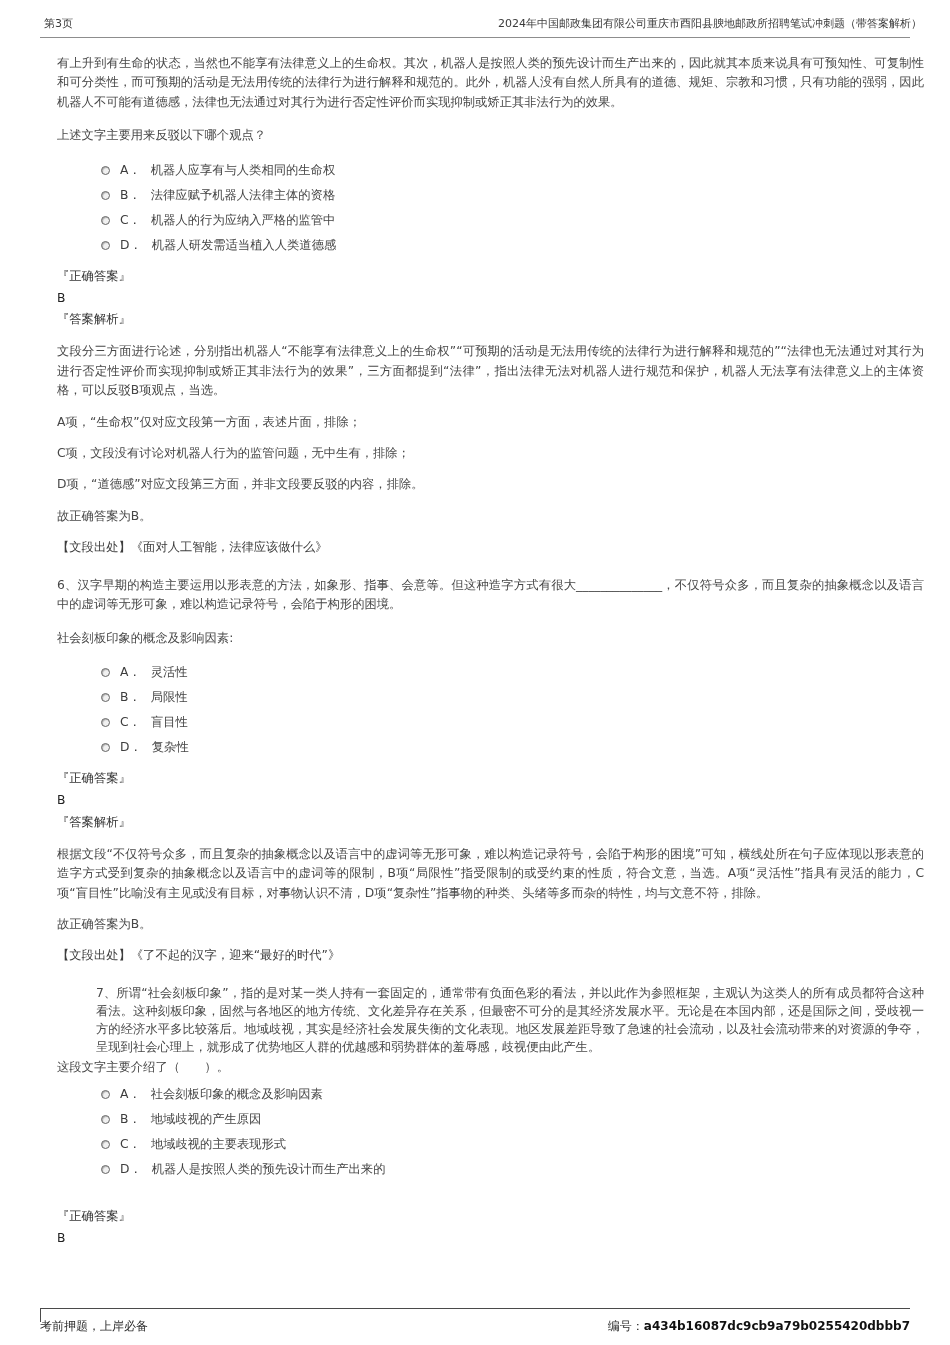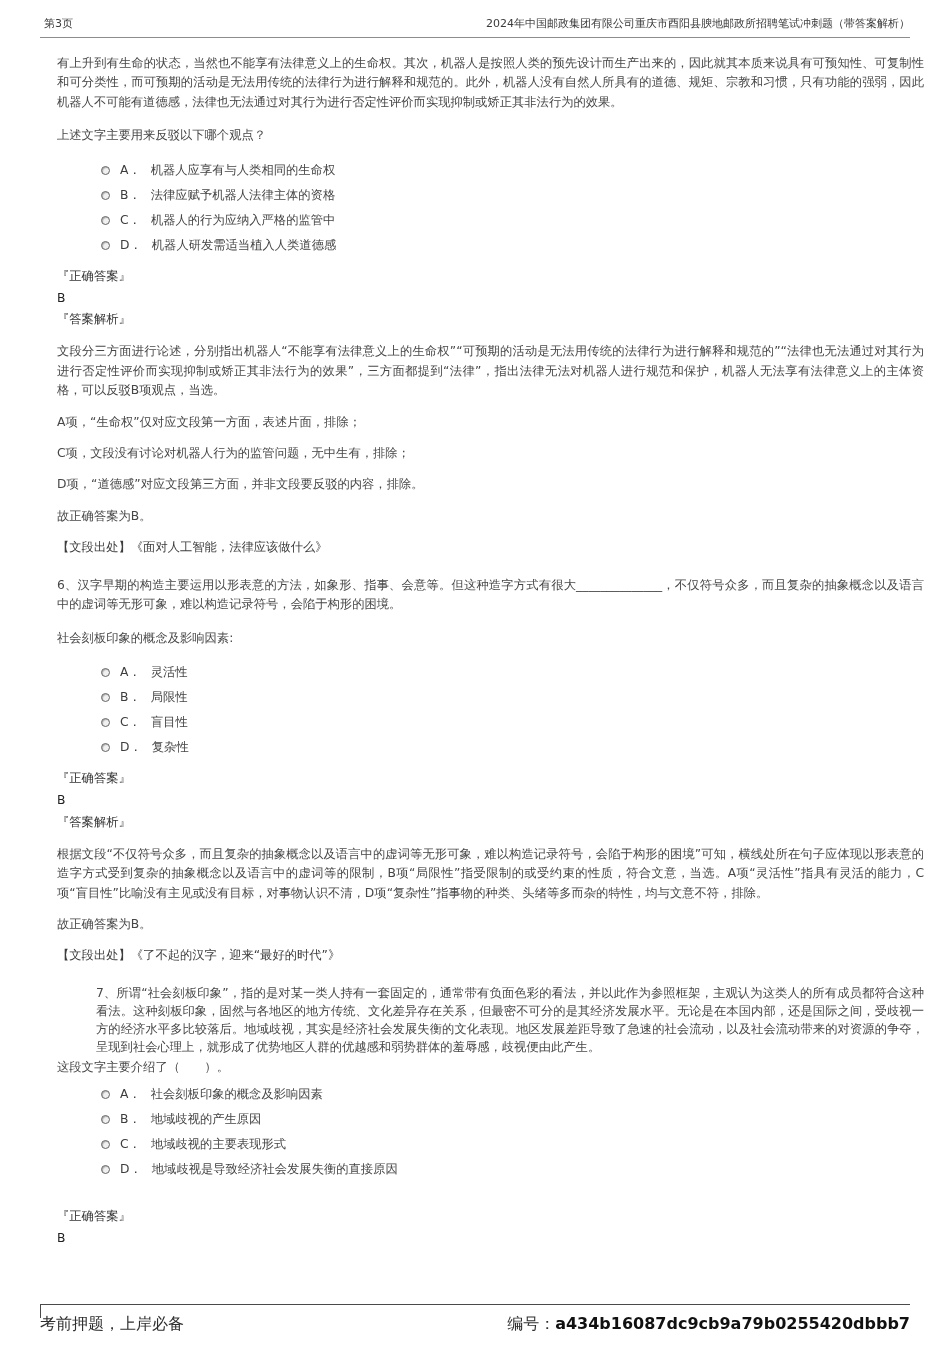--- a/index.html
+++ b/index.html
@@ -5,21 +5,21 @@
   * { margin:0; padding:0; box-sizing:border-box; }
   html, body { width:950px; height:1345px; }
   body {
     background:#ffffff;
     font-family:"DejaVu Sans", sans-serif;
     color:#474747;
     font-size:12.3px;
     position:relative;
     overflow:hidden;
   }
-  .header { display:flex; justify-content:space-between; align-items:flex-end; padding:16px 40px 6px 44px; font-size:11px; color:#3a3a3a; }
+  .header { display:flex; justify-content:space-between; align-items:flex-end; padding:16px 28px 6px 44px; font-size:11px; color:#3a3a3a; }
   .header-rule { border-top:1px solid #8d8d8d; margin:0 40px; }
   .main { padding:16px 26px 0 57px; }
   .para { text-align:justify; line-height:1.58; margin-bottom:12px; }
   .prompt { line-height:1.58; margin:14px 0 12px; }
   .options { margin-left:44px; margin-bottom:4px; }
   .option-row { display:flex; align-items:center; height:25px; }
   .radio { width:9px; height:9px; border:1px solid #666; border-radius:50%;
            background:#f1f1f1; box-shadow:inset 1px 1px 1px rgba(0,0,0,0.28);
            margin-right:10px; flex:0 0 auto; }
   .option-letter { margin-right:10px; color:#3d3d3d; }
@@ -29,21 +29,21 @@
   .answer-letter { line-height:1.7; margin:1px 0; color:#222; }
   .analysis-heading { line-height:1.7; margin-bottom:12px; color:#333; }
   .closing { margin:4px 0 12px; }
   .source { margin:6px 0 18px; color:#3d3d3d; line-height:1.58; }
   .tight { line-height:1.47; margin-bottom:2px;margin-left:39px; }
   .prompt-tight { line-height:1.47; margin:0 0 6px; }
   .section { margin-bottom:2px; }
   .footer { position:absolute; left:40px; right:40px; bottom:10px;
             border-top:1px solid #4a4a4a; padding-top:9px;
             display:flex; justify-content:space-between;
-            font-size:16px; color:#2e2e2e;margin-top:44px; }
+            font-size:12px; color:#2e2e2e;margin-top:44px; }
   .footer::before { content:""; position:absolute; left:0; top:0; width:1px; height:13px; background:#4a4a4a; }
   .code-value { font-weight:bold; color:#111; }
 </style>
 </head>
 <body>
 
 <div class="header">
   <span>第3页</span>
   <span>2024年中国邮政集团有限公司重庆市酉阳县腴地邮政所招聘笔试冲刺题（带答案解析）</span>
 </div>
@@ -135,21 +135,21 @@
         <span class="option-text">地域歧视的产生原因</span>
       </div>
       <div class="option-row">
         <span class="radio"></span>
         <span class="option-letter">C．</span>
         <span class="option-text">地域歧视的主要表现形式</span>
       </div>
       <div class="option-row">
         <span class="radio"></span>
         <span class="option-letter">D．</span>
-        <span class="option-text">地域歧视是导致经济社会发展失衡的直接原因</span>
+        <span class="option-text">机器人是按照人类的预先设计而生产出来的</span>
       </div>
     </div>
     <div class="answer-heading gap-lg">『正确答案』</div>
     <div class="answer-letter">B</div>
   </div>
 
 </div>
 
 <div class="footer">
   <span class="footer-left">考前押题，上岸必备</span>

